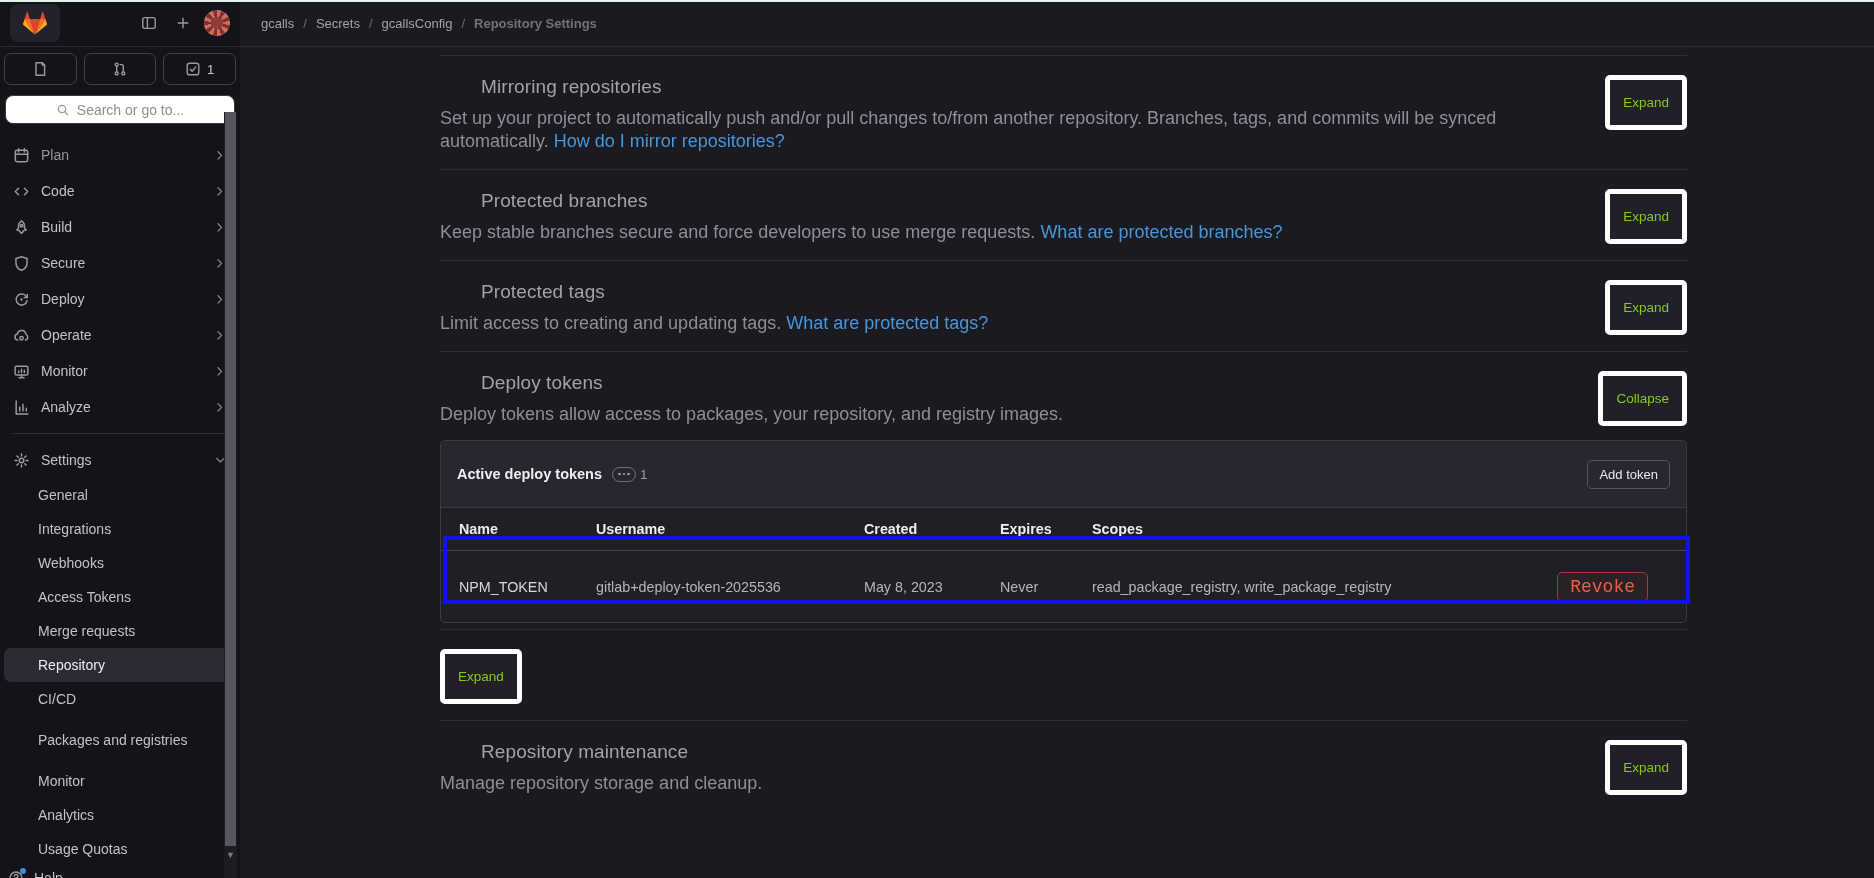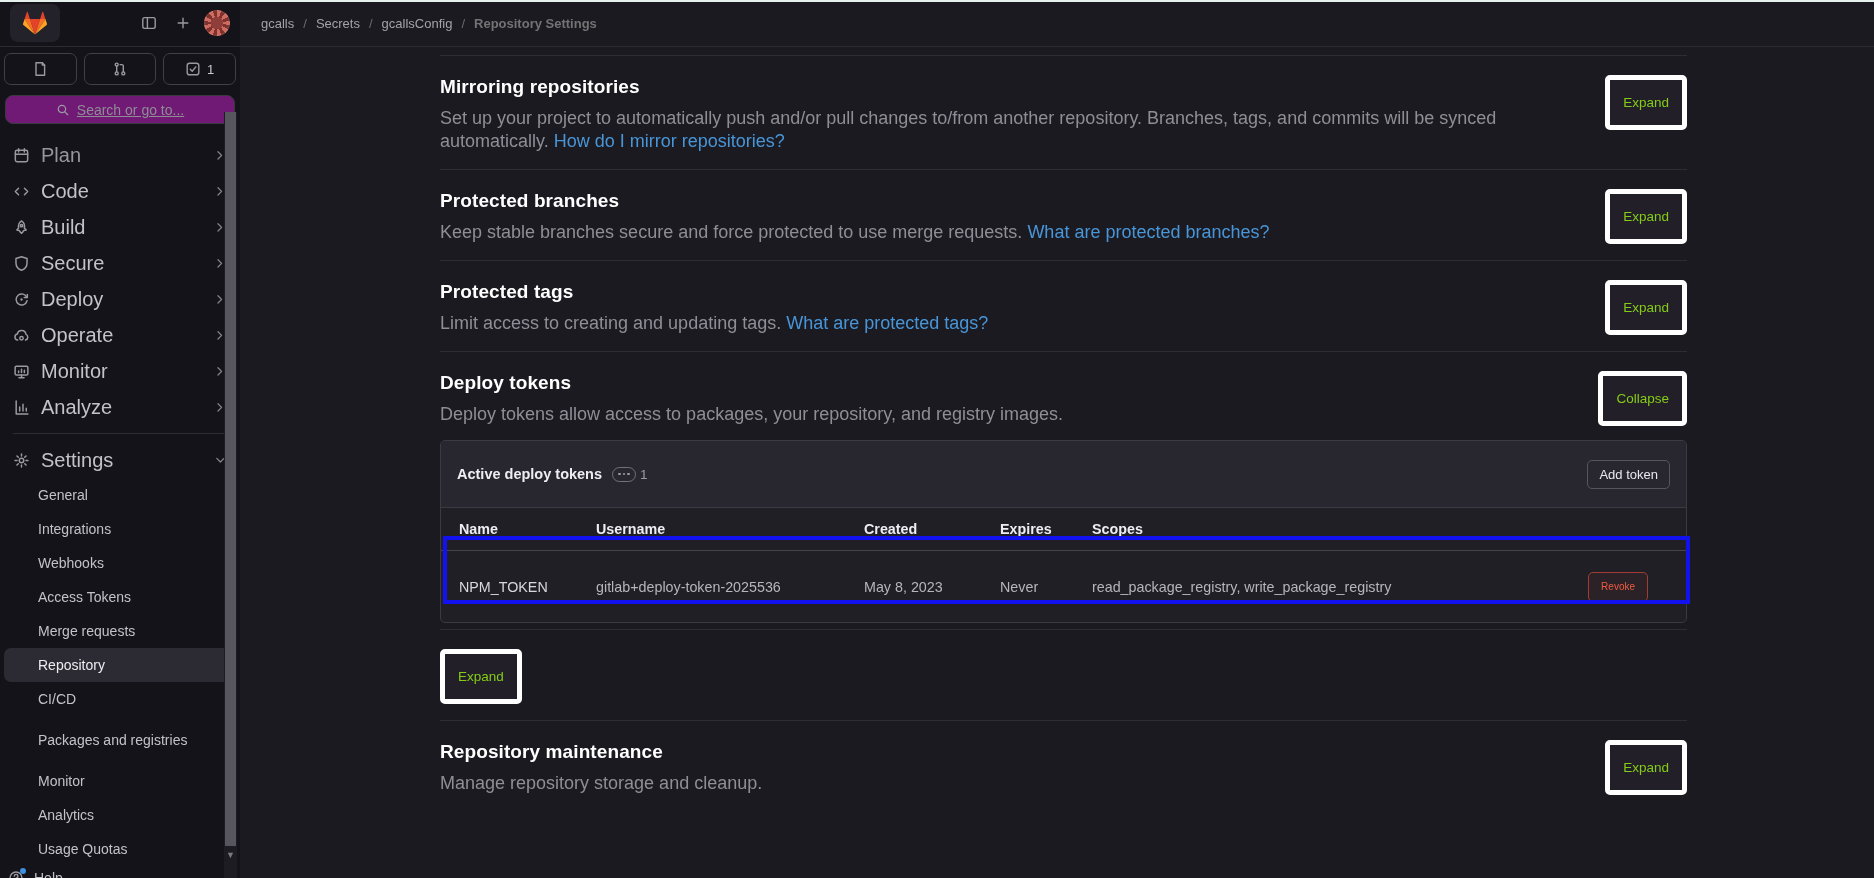--- a/index.html
+++ b/index.html
@@ -14,24 +14,24 @@
   .sb-spacer{flex:1;}
   .icon-btn{width:26px;height:26px;display:flex;align-items:center;justify-content:center;border-radius:5px;color:#b9b8bf;}
   .avatar{width:26px;height:26px;border-radius:50%;
     background:
       radial-gradient(circle at 50% 50%, #8f3d38 0 34%, rgba(0,0,0,0) 35%),
       repeating-conic-gradient(#cf6a5f 0deg 20deg, #7e322e 20deg 40deg);
     box-shadow:inset 0 0 0 1px rgba(255,255,255,.12);}
   .shortcuts{display:flex;gap:7px;padding:6px 4px 5px;}
   .shortcut-btn{flex:1;height:30px;border:1px solid #413f47;border-radius:7px;background:transparent;
     display:flex;align-items:center;justify-content:center;gap:6px;color:#c8c7cd;font-size:13px;}
-  .search-box{margin:5px 5px 7px;height:27px;border-radius:8px;background:#701a75;border:1px solid #3a393f;
-    display:flex;align-items:center;justify-content:center;gap:7px;color:#8e8d94;font-size:14px;text-decoration:underline;}
+  .search-box{margin:5px 5px 7px;height:27px;border-radius:8px;background:#ffffff;border:1px solid #3a393f;
+    display:flex;align-items:center;justify-content:center;gap:7px;color:#8e8d94;font-size:14px;}
   .nav{padding:6px 4px 0;}
-  .nav-item{height:36px;display:flex;align-items:center;gap:11px;padding:0 10px 0 9px;border-radius:7px;color:#c3c2c9;font-size:20px;}
+  .nav-item{height:36px;display:flex;align-items:center;gap:11px;padding:0 10px 0 9px;border-radius:7px;color:#c3c2c9;font-size:14px;}
   .nav-item.dim{color:#97969e;}
   .nav-item .ni{width:17px;height:17px;display:flex;flex:none;}
   .chev{margin-left:auto;display:flex;}
   .nav-divider{height:1px;background:#2e2d34;margin:8px 9px;}
   .sub-item{min-height:34px;display:flex;align-items:center;padding-left:34px;padding-right:44px;border-radius:7px;
     color:#c3c2c9;font-size:14px;line-height:20px;}
   .sub-item.active{background:#2c2b33;color:#ededf2;}
   .sub-item.two-line{padding-top:7px;padding-bottom:7px;}
   svg.line{stroke:#9a99a1;fill:none;stroke-width:1.4;stroke-linecap:round;stroke-linejoin:round;}
   svg.chv{stroke:#85848c;fill:none;stroke-width:1.6;stroke-linecap:round;stroke-linejoin:round;}
@@ -47,21 +47,21 @@
   .breadcrumb-bar{height:47px;border-bottom:1px solid #2c2b32;display:flex;align-items:center;gap:9px;
     padding-left:22px;box-sizing:border-box;font-size:13px;color:#a3a2aa;}
   .crumb-sep{color:#6b6a72;}
   .crumb-current{color:#737373;font-weight:700;}
 
   .content{margin-left:201px;padding-top:8px;width:1247px;}
   .divider{height:1px;background:#2e2d35;}
   .section{display:flex;justify-content:space-between;align-items:flex-start;padding:19px 0 16px;}
   .section.tight{padding-bottom:6px;}
   .section-left{max-width:1135px;}
-  .section-title{font-size:19px;font-weight:700;color:#ffffff;line-height:24px;letter-spacing:.1px;}
+  .section-title{font-size:19px;font-weight:400;color:#a3a3a3;line-height:24px;letter-spacing:.1px;margin-left:41px;}
   .section-desc{margin-top:8px;font-size:18px;line-height:23px;color:#8f8e96;}
   .link{color:#4896d8;}
   .btn{height:29px;padding:8px 13px;border:5px solid #ffffff;border-radius:5px;background:#221false;background:#221f28;
     color:#84cc16;font-size:13.5px;display:inline-flex;align-items:center;flex:none;}
 
   
   .panel{position:relative;margin-top:14px;width:1143px;border:1px solid #3b3a42;border-radius:5px;background:#201f26;}
   .panel-header{height:50px;background:#28272f;border-bottom:1px solid #3b3a42;display:flex;align-items:center;
     padding:8px 16px;border-radius:5px 5px 0 0;}
   .panel-title{font-size:14.5px;font-weight:700;color:#ededf2;}
@@ -69,21 +69,21 @@
   .badge-pill{width:22px;height:13px;border:1px solid #73727a;border-radius:8px;display:inline-flex;align-items:center;justify-content:center;gap:2px;}
   .badge-pill i{width:2.4px;height:2.4px;border-radius:50%;background:#9b9aa2;}
   .badge-count{font-size:13.5px;color:#9b9aa2;}
   .add-btn{margin-left:auto;height:27px;padding:0 11px;border:1px solid #56555d;border-radius:5px;background:transparent;
     color:#e9e8ee;font-size:13px;display:inline-flex;align-items:center;}
   .tgrid{display:grid;grid-template-columns:137px 268px 136px 92px 1fr 130px;align-items:center;padding:0 16px 0 18px;}
   .table-head{height:42px;border-bottom:1px solid #45444c;font-weight:700;font-size:14.3px;color:#ededf2;}
   .table-row{height:71px;font-size:14.3px;color:#b6b5bc;}
   .cell-name{color:#d8d7dd;}
   .revoke-btn{justify-self:end;margin-right:22px;height:28px;padding:0 12px;border:1px solid #a23c33;border-radius:5px;
-    color:#ef5b43;background:rgba(239,91,67,.05);font-size:10px;display:inline-flex;align-items:center;}
+    color:#ef5b43;background:rgba(239,91,67,.05);font-size:18px;display:inline-flex;align-items:center;font-family:Liberation Mono, monospace;}
   .highlight-box{position:absolute;left:2px;right:-4px;top:95px;height:60px;border:4px solid #1212f0;pointer-events:none;z-index:10;}
 </style>
 </head>
 <body>
 
 <div class="app">
   <div class="top-accent"></div>
 
   <div class="sidebar">
     <div class="sidebar-top">
@@ -351,21 +351,21 @@
           </div>
         </div>
         <div class="btn">Expand</div>
       </div>
       <div class="divider"></div>
 
       <div class="section">
         <div class="section-left">
           <div class="section-title">Protected branches</div>
           <div class="section-desc">
-            <span>Keep stable branches secure and force protected to use merge requests.</span>
+            <span>Keep stable branches secure and force developers to use merge requests.</span>
             <span class="link">What are protected branches?</span>
           </div>
         </div>
         <div class="btn">Expand</div>
       </div>
       <div class="divider"></div>
 
       <div class="section">
         <div class="section-left">
           <div class="section-title">Protected tags</div>

